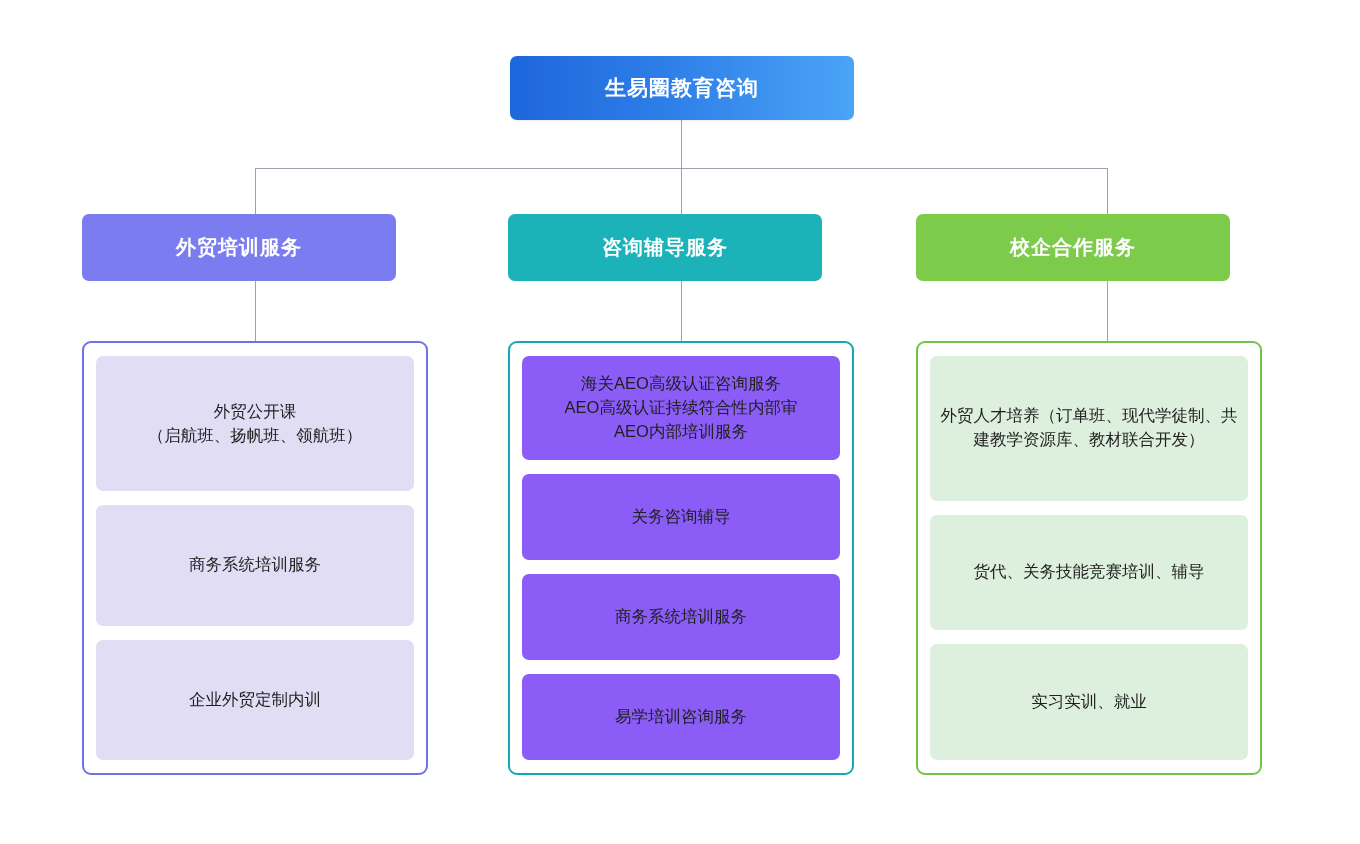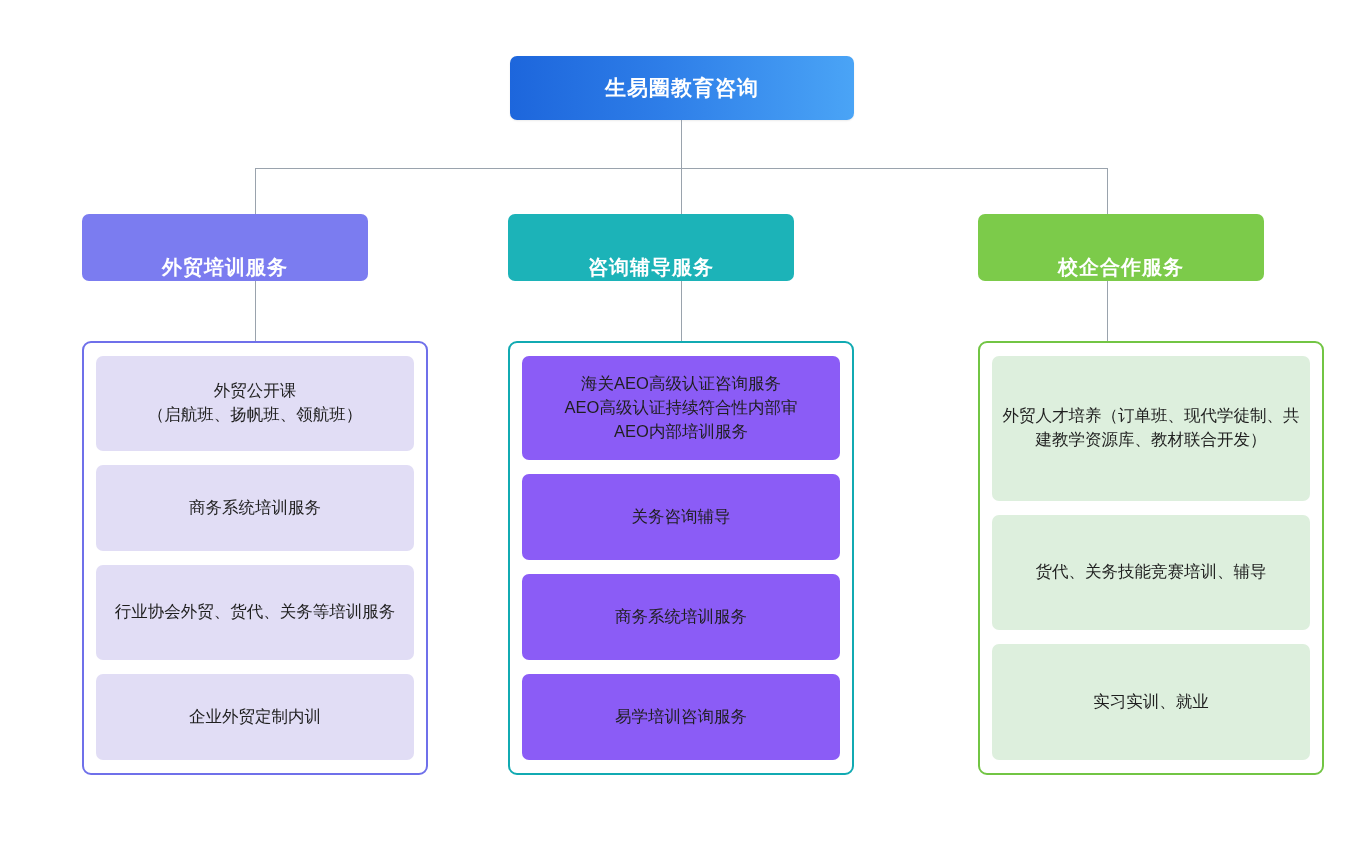--- a/index.html
+++ b/index.html
@@ -64,28 +64,28 @@
   #conn-stem-3     { left: 1107px;top: 281px;  height: 60px; width: 1px; }
 
   
   .column {
     position: absolute;
     top: 214px;
     width: 346px;
   }
   #column-0 { left: 82px; }
   #column-1 { left: 508px; }
-  #column-2 { left: 978px; }
+  #column-2 { left: 916px; }
 
   .category-header {
-    width: 286px;
+    width: 314px;
     height: 67px;
     border-radius: 7px;
     display: flex;
-    align-items: flex-end;
+    align-items: center;
     justify-content: center;
     box-sizing: border-box;
   }
   .category-header .category-label {
     color: #ffffff;
     font-size: 20px;
     font-weight: bold;
     letter-spacing: 1px;
   }
 
@@ -158,21 +158,20 @@
   <div class="connector conn-v" id="conn-stem-3"></div>
 
   <div class="column" id="column-0">
     <div class="category-header">
       <span class="category-label">外贸培训服务</span>
     </div>
     <div class="items-container">
       <div class="leaf-item h2">外贸公开课
 （启航班、扬帆班、领航班）</div>
       <div class="leaf-item h1">商务系统培训服务</div>
-      <div class="leaf-item h2">行业协会外贸、货代、关务等培训服务</div>
       <div class="leaf-item h1">企业外贸定制内训</div>
     </div>
   </div>
 
   <div class="column" id="column-1">
     <div class="category-header">
       <span class="category-label">咨询辅导服务</span>
     </div>
     <div class="items-container">
       <div class="leaf-item h3">海关AEO高级认证咨询服务

